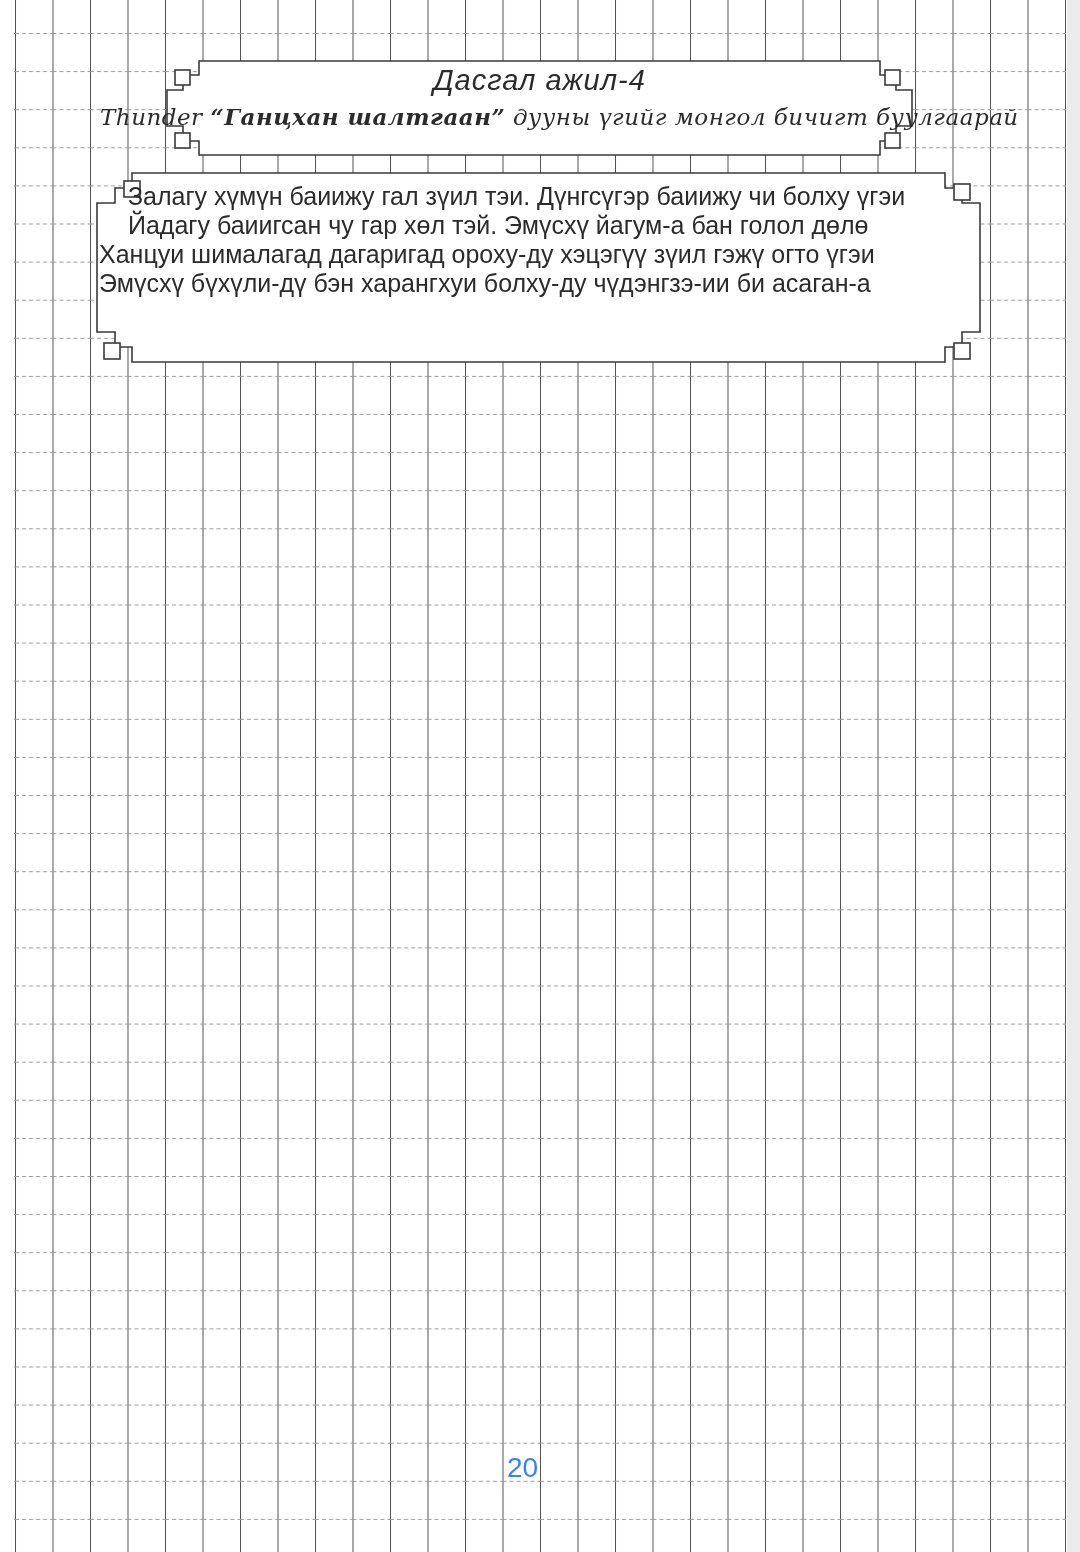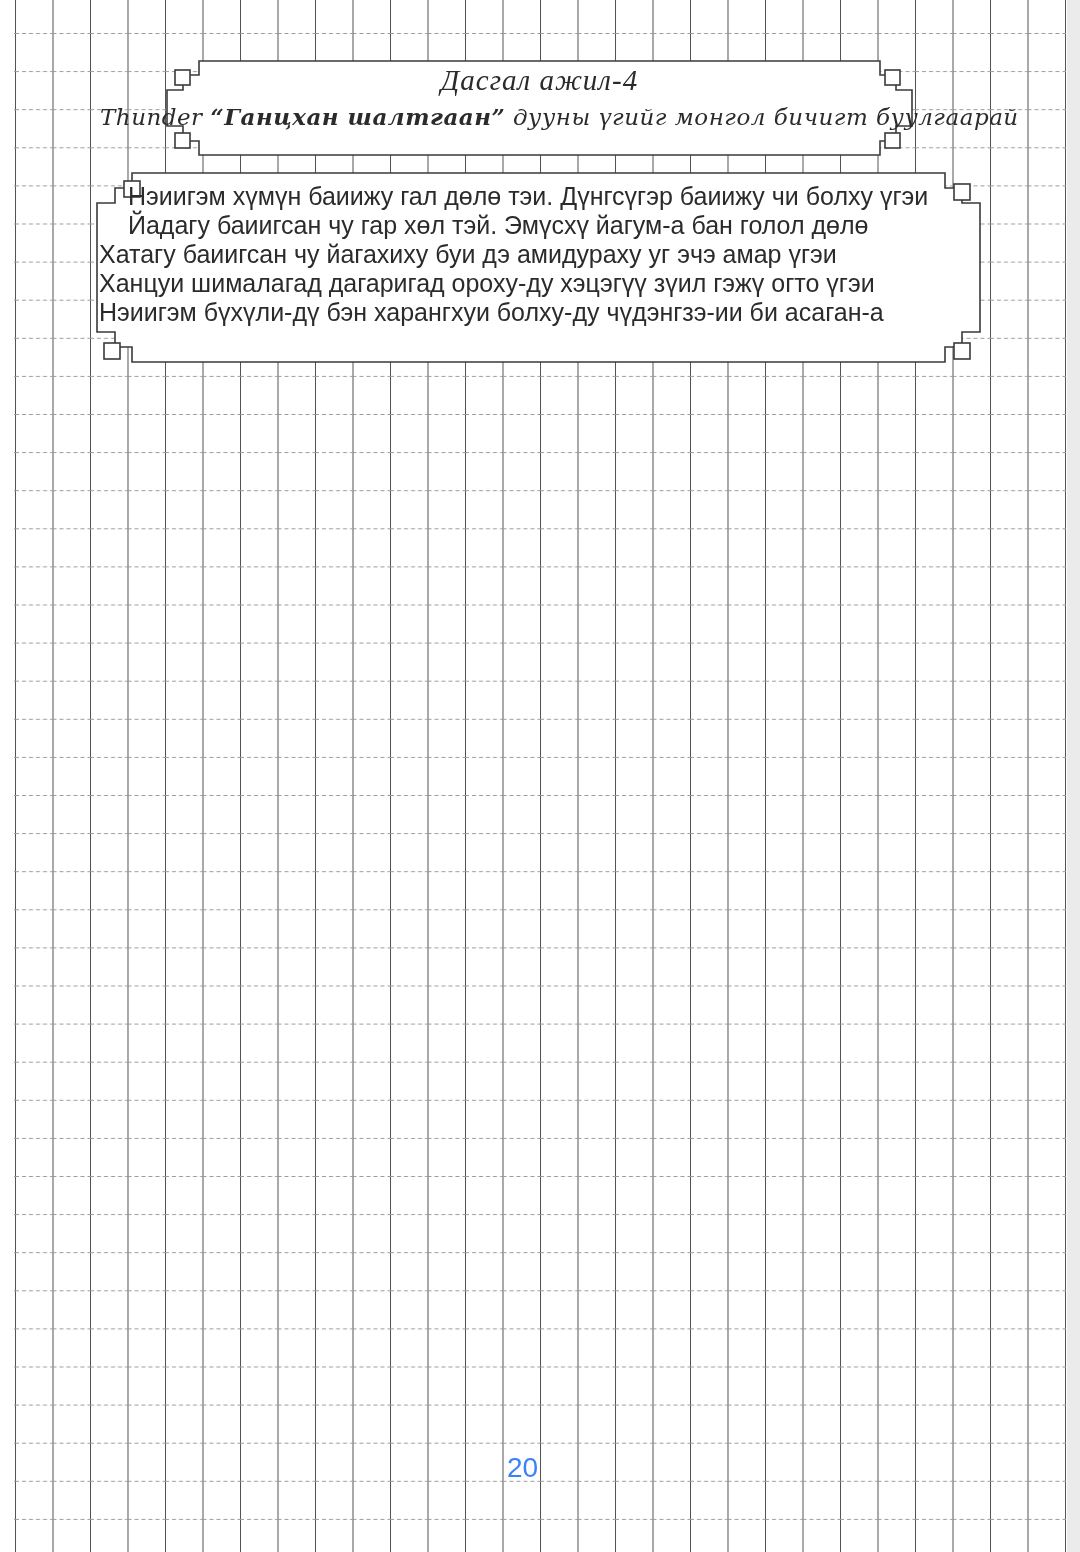--- a/index.html
+++ b/index.html
@@ -13,21 +13,21 @@
   .page{position:absolute;inset:0;width:1080px;height:1552px;}
   .bg-svg{position:absolute;left:0;top:0;}
   .page-edge{
     position:absolute;right:0;top:0;width:13px;height:1552px;
     background:#ebebeb;
   }
   
   .header-title{
     position:absolute;left:167px;top:64px;width:745px;height:36px;
     text-align:center;
-    font-family:Liberation Serif, serif;
+    font-family:Liberation Sans, sans-serif;
     font-style:italic;
     font-size:29px;
     color:#2b2b2b;
     letter-spacing:1px;
   }
   .header-subtitle{
     position:absolute;left:100px;top:103px;width:880px;height:36px;
     text-align:right;
     font-family:"DejaVu Serif", serif;
     font-style:italic;
@@ -88,24 +88,23 @@
 
   <div class="header-title">Дасгал ажил-4</div>
 
   <div class="header-subtitle">
     <span>Thunder</span>
     <span class="quoted">“Ганцхан шалтгаан”</span>
     <span>дууны үгийг монгол бичигт буулгаарай</span>
   </div>
 
   <div class="lyrics">
-    <div class="lyrics-line indented">Нэиигэм хүмүн баиижу гал дөлө тэи. Дүнгсүгэр баиижу чи болху үгэи</div>
+    <div class="lyrics-line indented">Залагу хүмүн баиижу гал зүил тэи. Дүнгсүгэр баиижу чи болху үгэи</div>
     <div class="lyrics-line indented">Йадагу баиигсан чу гар хөл тэй. Эмүсхү йагум-а бан голол дөлө</div>
-    <div class="lyrics-line">Хатагу баиигсан чу йагахиху буи дэ амидураху уг эчэ амар үгэи</div>
     <div class="lyrics-line">Ханцуи шималагад дагаригад ороху-ду хэцэгүү зүил гэжү огто үгэи</div>
-    <div class="lyrics-line">Нэиигэм бүхүли-дү бэн харангхуи болху-ду чүдэнгзэ-ии би асаган-а</div>
+    <div class="lyrics-line">Эмүсхү бүхүли-дү бэн харангхуи болху-ду чүдэнгзэ-ии би асаган-а</div>
   </div>
 
   <div class="page-number">20</div>
 
   <div class="page-edge"></div>
 
 </div>
 
 </body></html>

